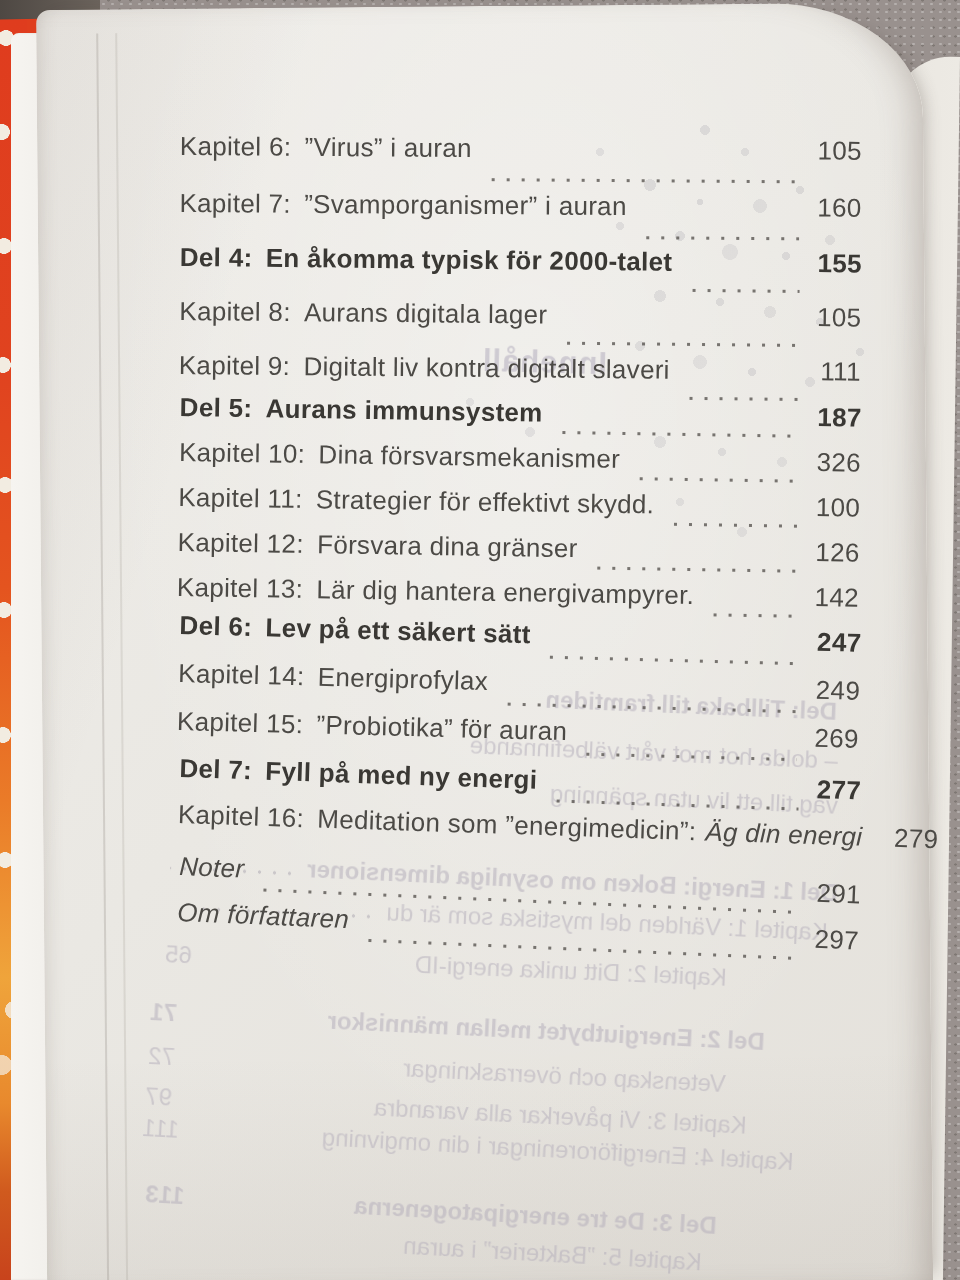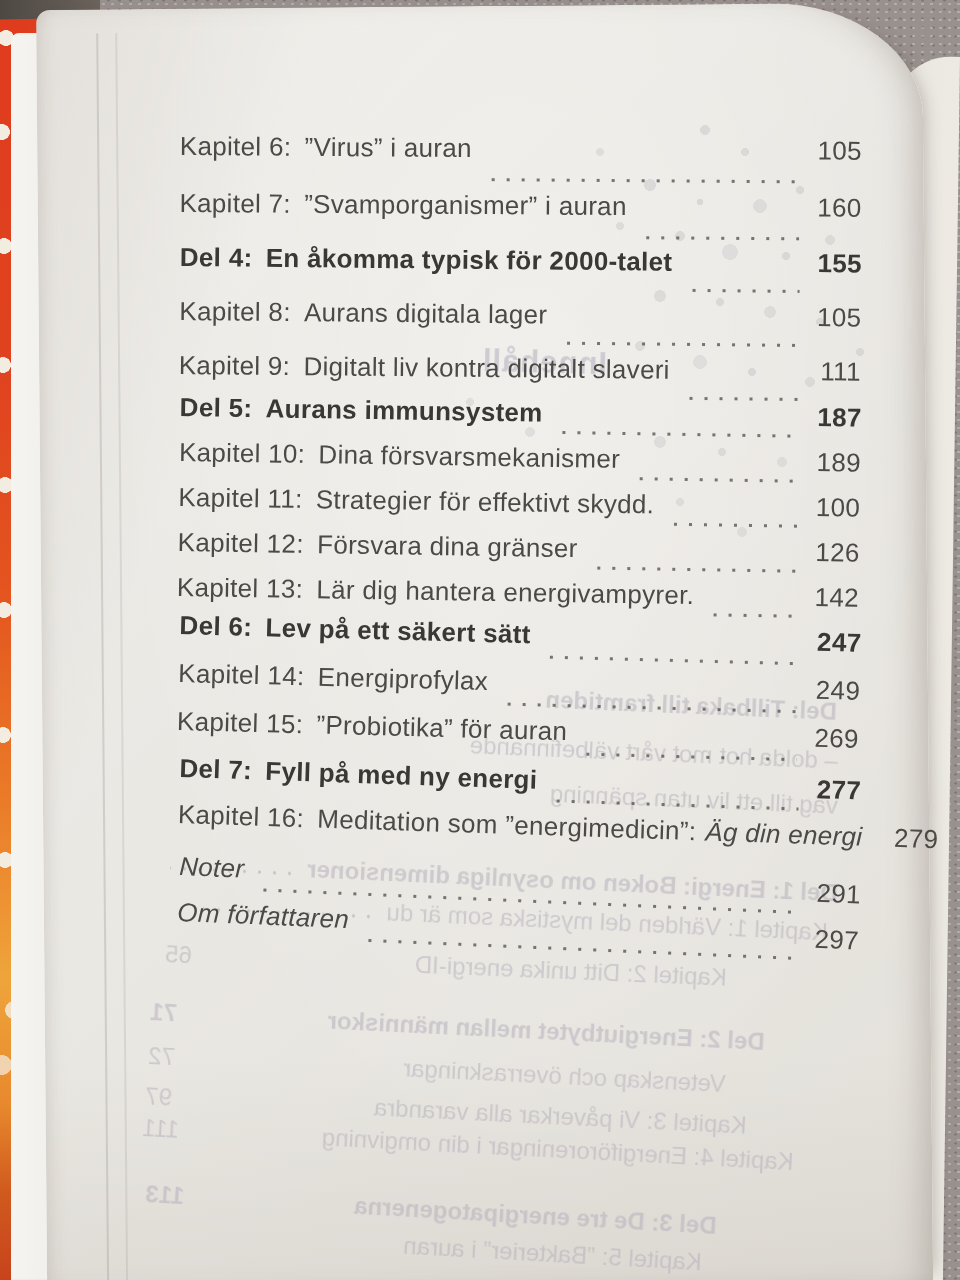--- a/index.html
+++ b/index.html
@@ -243,21 +243,21 @@
 
   <div class="sec sec2">
     <div class="row bold">
       <span class="lbl">Del 5: Aurans immunsystem</span>
       <span class="leader"></span>
       <span class="pg">187</span>
     </div>
     <div class="row">
       <span class="lbl">Kapitel 10: Dina försvarsmekanismer</span>
       <span class="leader"></span>
-      <span class="pg">189</span>
+      <span class="pg">326</span>
     </div>
     <div class="row">
       <span class="lbl">Kapitel 11: Strategier för effektivt skydd.</span>
       <span class="leader"></span>
       <span class="pg">100</span>
     </div>
     <div class="row">
       <span class="lbl">Kapitel 12: Försvara dina gränser</span>
       <span class="leader"></span>
       <span class="pg">126</span>

